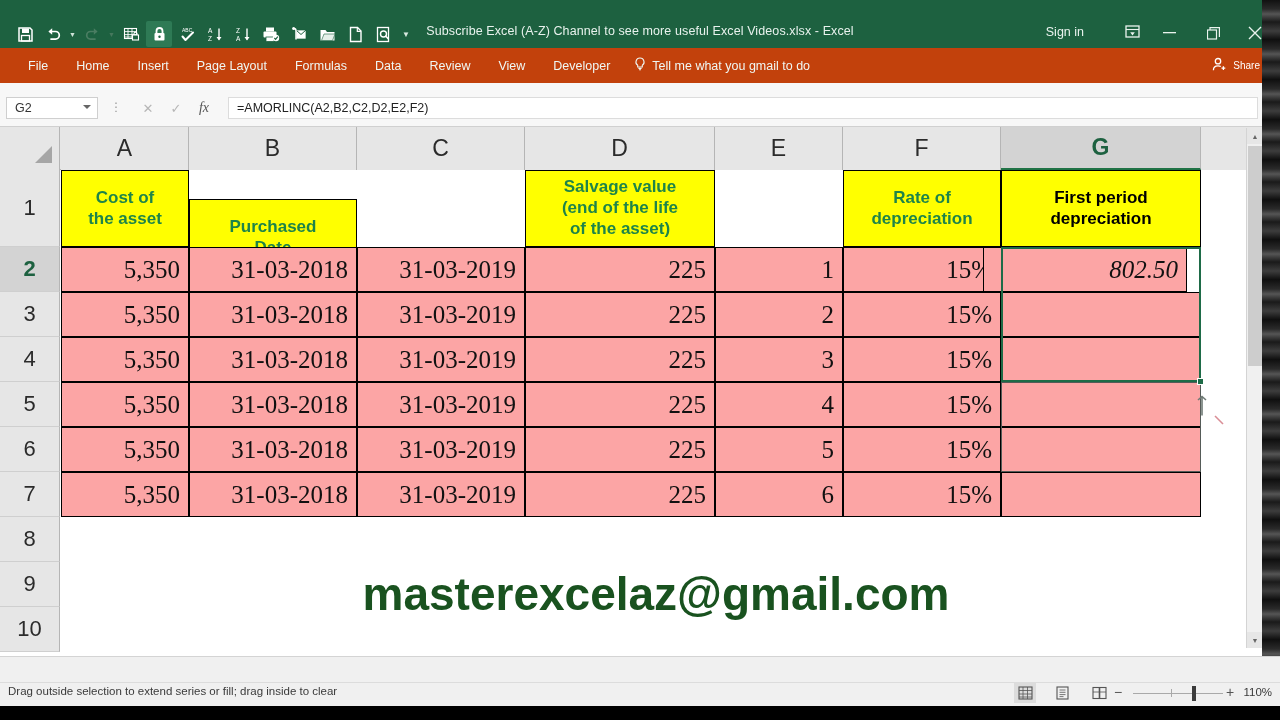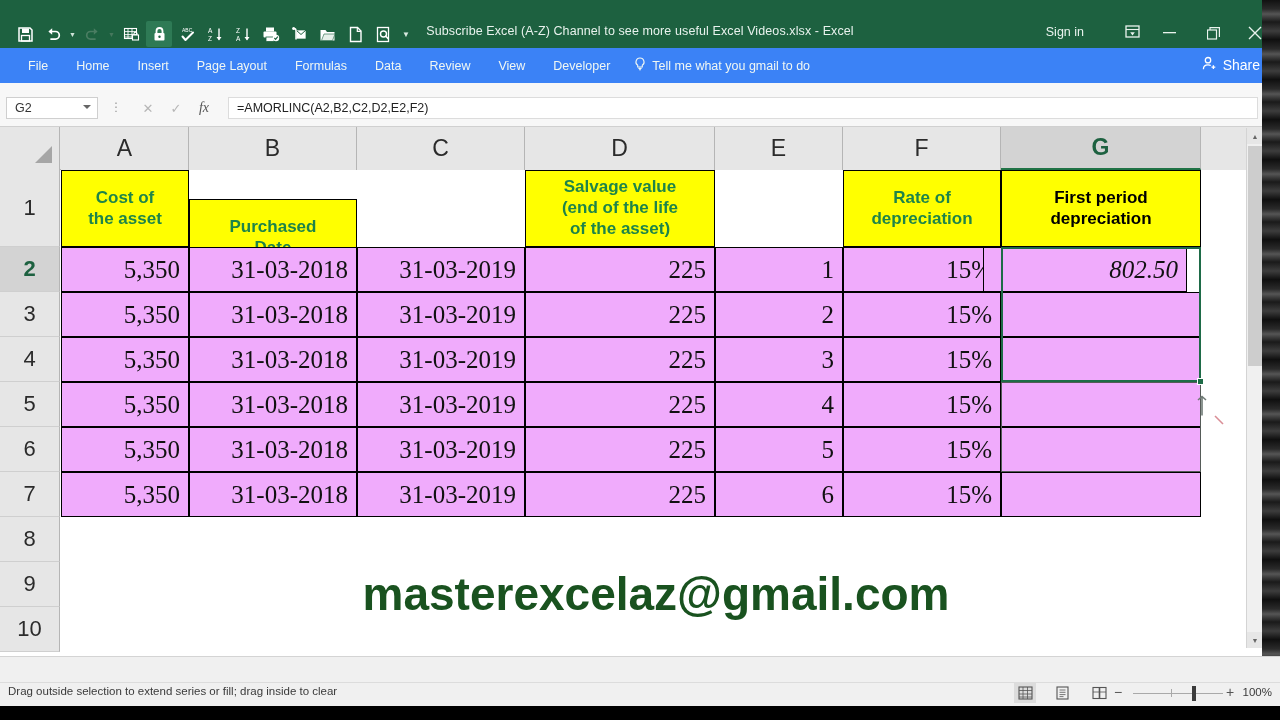--- a/index.html
+++ b/index.html
@@ -33,30 +33,30 @@
     color:#e8f2ed; font-size:12.5px; letter-spacing:.1px; white-space:nowrap;
   }
   .signin { position:absolute; right:196px; top:25px; color:#eaf3ee; font-size:12.5px; }
   .ribbonopt { position:absolute; right:140px; top:24px; color:#eaf3ee; }
   .wc { position:absolute; top:24px; color:#eaf3ee; width:22px; height:18px; display:flex; align-items:center; justify-content:center; }
   .wc.min { right:100px; }
   .wc.max { right:56px; }
   .wc.close { right:14px; }
 
   
-  .ribbon { position:absolute; left:0; top:48px; width:1280px; height:35px; background:#3b82f6; }
+  .ribbon { position:absolute; left:0; top:48px; width:1280px; height:35px; background:#c2410c; }
   .rtabs { display:flex; align-items:center; height:35px; padding-left:14px; gap:0; }
   .rtab {
     color:#f0f7f3; font-size:12.5px; padding:0 14px; height:35px;
     display:flex; align-items:center; white-space:nowrap;
   }
   .tellme { display:flex; align-items:center; gap:6px; color:#f0f7f3; font-size:12.5px; padding-left:10px; }
   .share {
     position:absolute; right:10px; top:52px; height:26px; padding:0 10px;
-    display:flex; align-items:center; gap:6px; color:#fff; font-size:14px;
+    display:flex; align-items:center; gap:6px; color:#fff; font-size:10px;
   }
 
   
   .fbar { position:absolute; left:0; top:83px; width:1280px; height:44px; background:#f7f7f7; border-bottom:1px solid #d0d0d0; }
   .namebox {
     position:absolute; left:6px; top:97px; width:92px; height:22px;
     background:#fff; border:1px solid #cfcfcf; display:flex; align-items:center;
     padding-left:8px; font-size:12.5px; color:#333;
   }
   .namebox .nbcaret { position:absolute; right:6px; top:7px; width:0;height:0;
@@ -89,21 +89,21 @@
   .chcell.sel { background:#d3d3d3; color:#1d6140; font-weight:bold; border-bottom:2px solid #217346; }
   .rowhead { position:absolute; left:0; width:60px; background:#e6e6e6; border-right:1px solid #b5b5b5;
     display:flex; align-items:center; justify-content:center; font-size:22px; color:#2b2b2b;
     border-bottom:1px solid #cfcfcf; }
   .rowhead.sel { background:#d3d3d3; color:#1d6140; font-weight:bold; }
 
   .cell {
     position:absolute; display:flex; align-items:center;
     font-family:"Liberation Serif", serif; font-size:25px; color:#111;
     padding:0 8px; overflow:hidden; white-space:nowrap;
-    background:#f0abfc;
+    background:#fca5a5;
   }
   .cell.bordered { border:1px solid #000; }
   .cell.right { justify-content:flex-end; }
   .hcell {
     position:absolute; background:#ffff00; border:1px solid #000;
     display:flex; align-items:center; justify-content:center; text-align:center;
     font-family:"Liberation Sans", sans-serif; font-weight:bold; font-size:17px;
     color:#1e8449; line-height:1.22; padding:2px 4px;
   }
   .hcell.black { color:#000; }
@@ -463,16 +463,16 @@
         <path d="M7.5 1.5v11" stroke="#555" stroke-width="1.6"></path>
         <path d="M1 6h13" stroke="#555" stroke-width=".8"></path>
       </svg>
   </div>
 
   <div class="zoomminus">−</div>
   <div class="zoomtrack"></div>
   <div class="zoommid"></div>
   <div class="zoomthumb"></div>
   <div class="zoomplus">+</div>
-  <div class="zoomval">100%</div>
+  <div class="zoomval">110%</div>
 
   <div class="btmblack"></div>
 </div>
 
 </body></html>

